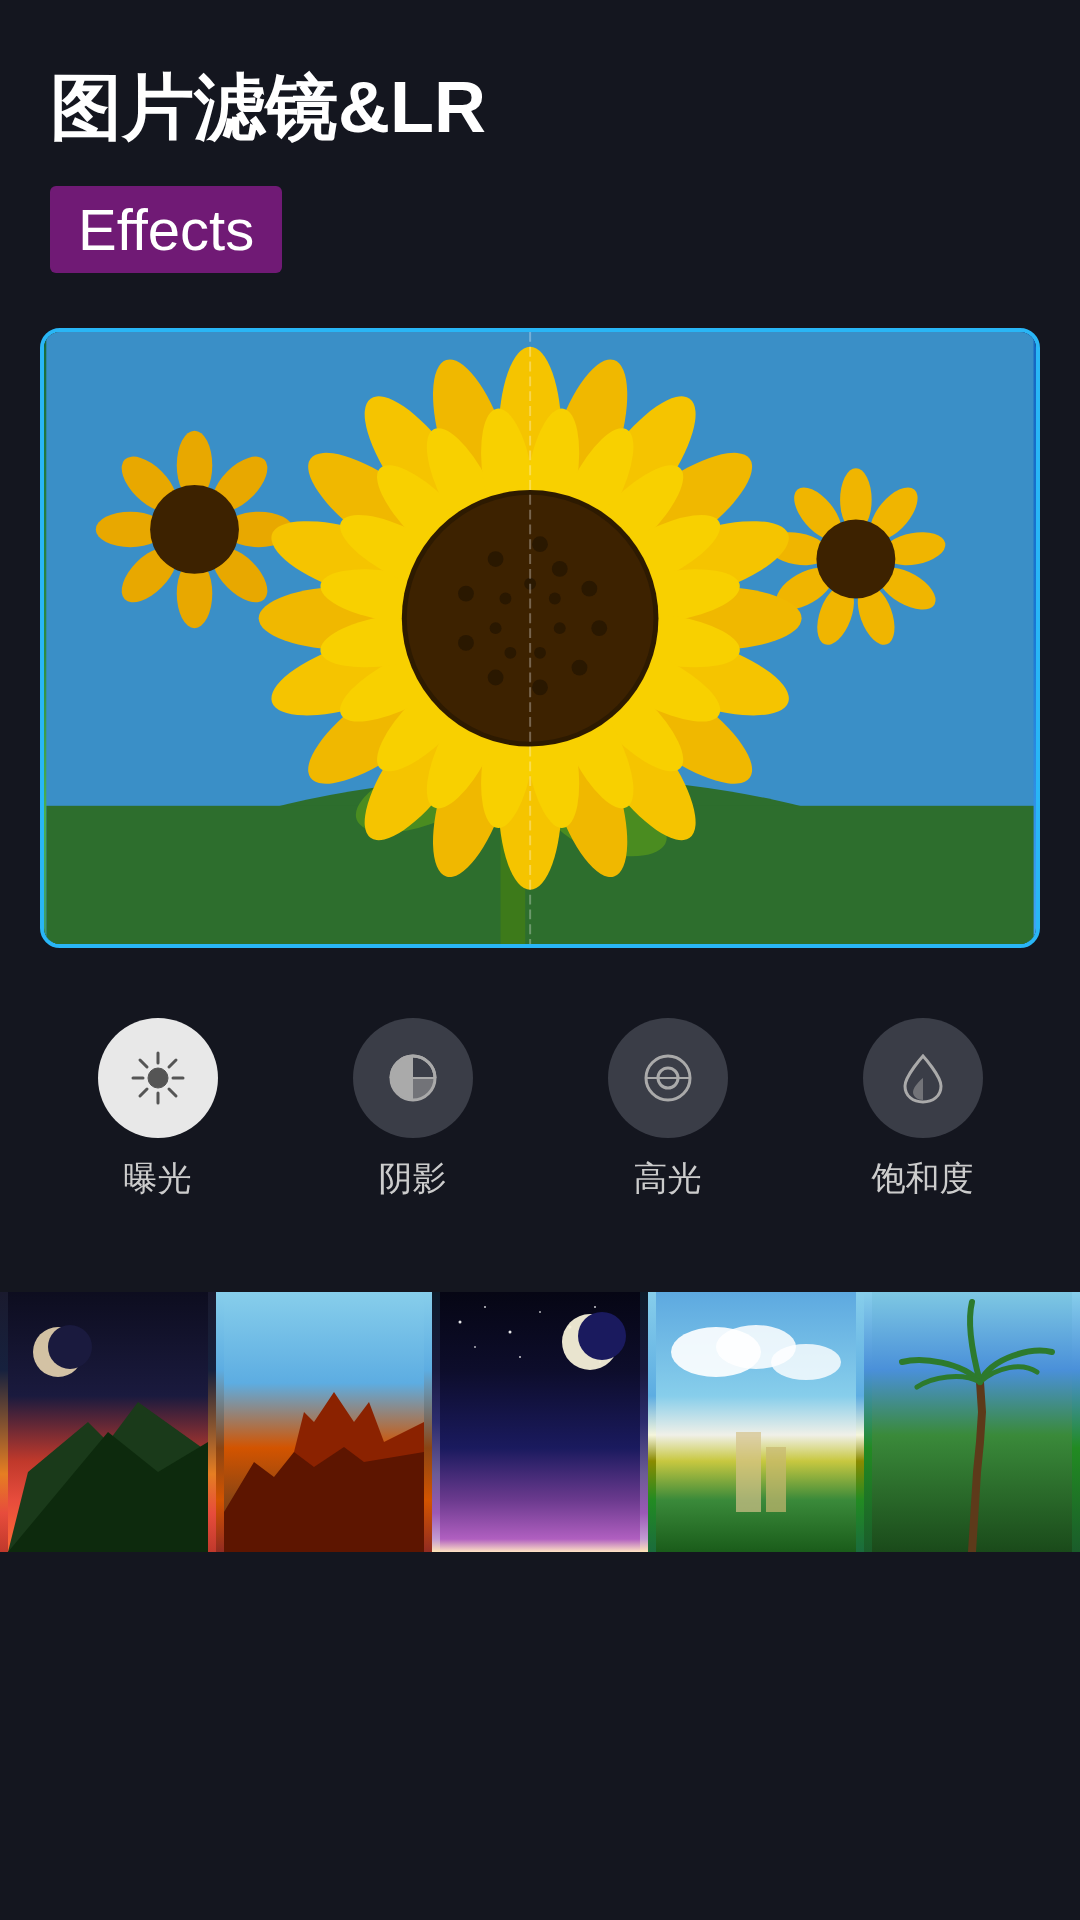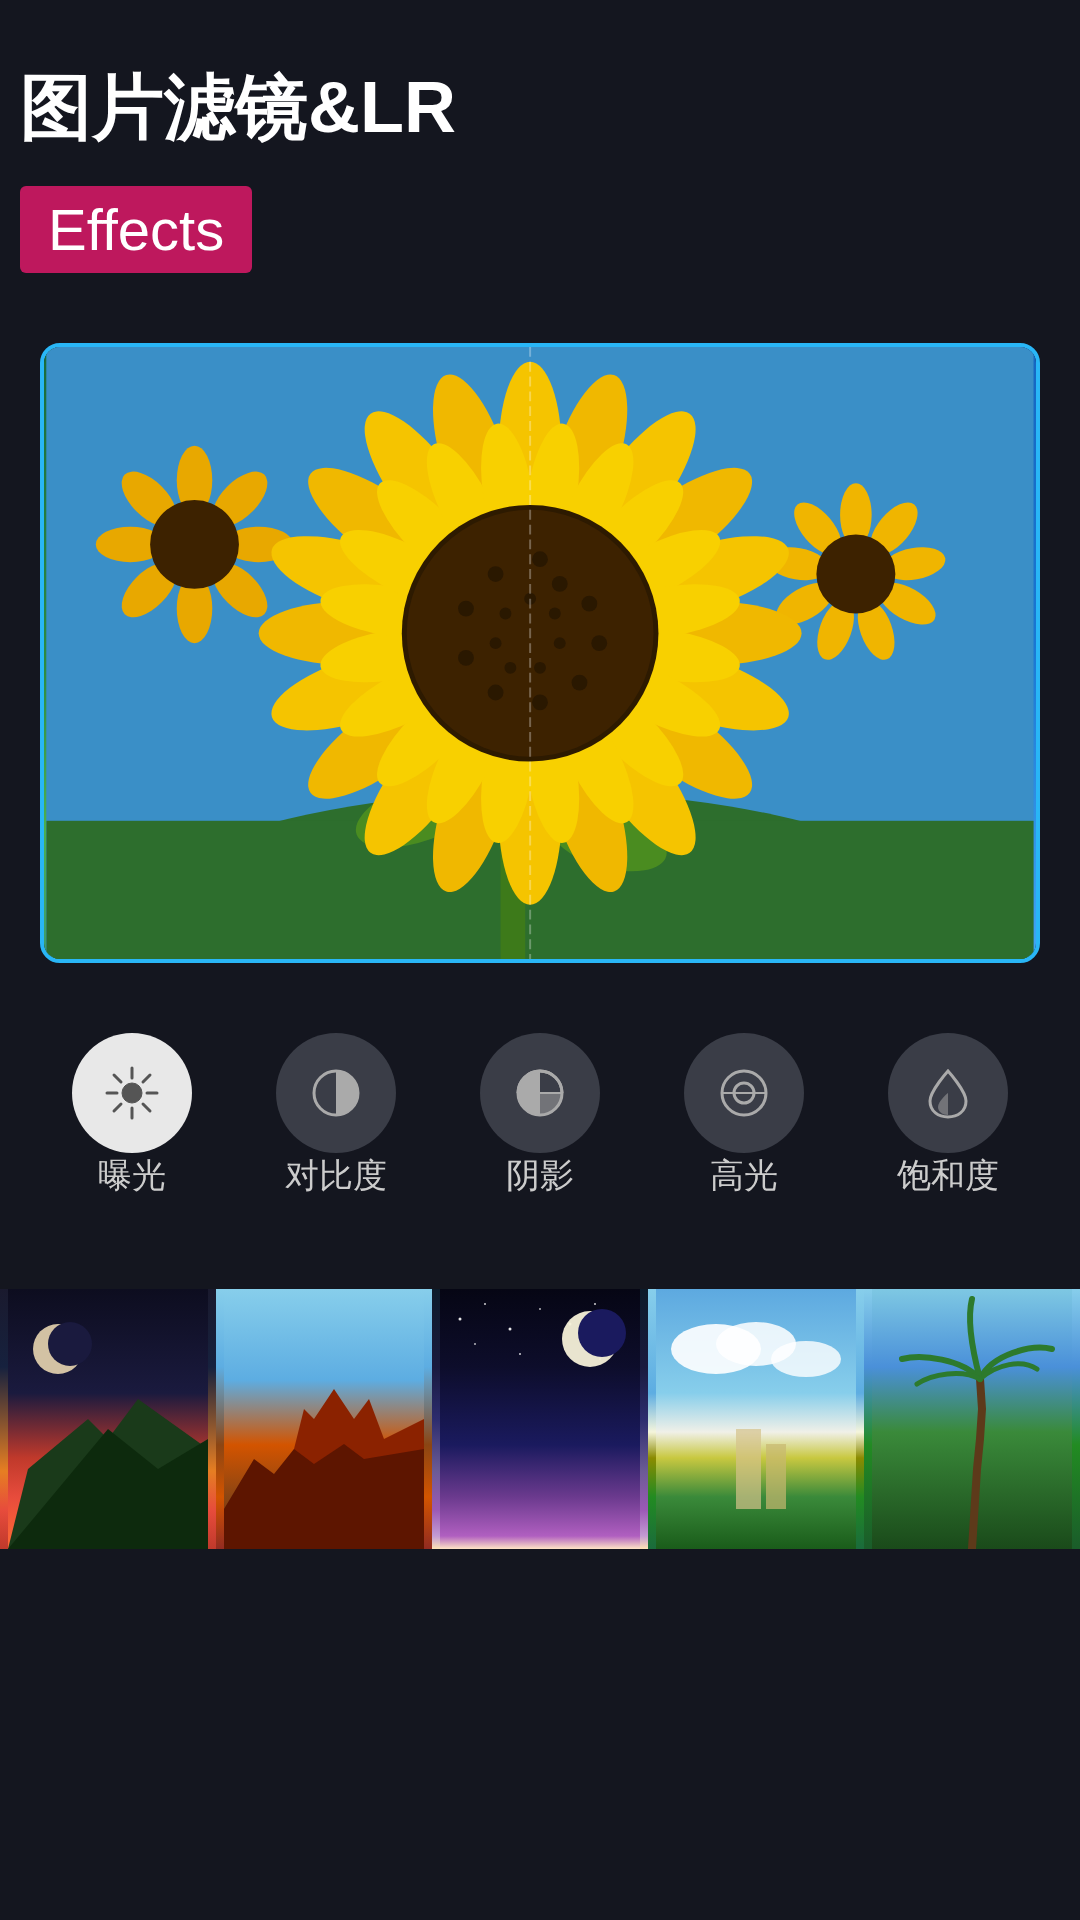--- a/index.html
+++ b/index.html
@@ -7,39 +7,39 @@
     body {
       width: 1080px;
       min-height: 1920px;
       background-color: #14161f;
       font-family: 'PingFang SC', 'Microsoft YaHei', sans-serif;
       color: #ffffff;
       overflow-x: hidden;
     }
 
     .header {
-      padding: 60px 50px 20px 20px;
+      padding: 60px 50px 20px 50px;
     }
 
     .app-title {
       font-size: 72px;
       font-weight: bold;
       color: #ffffff;
       margin-bottom: 30px;
     }
 
     .effects-badge {
       display: inline-block;
-      background-color: #be185d;
+      background-color: #701a75;
       color: #ffffff;
       font-size: 58px;
       font-weight: 500;
       padding: 10px 28px;
       border-radius: 6px;
-      margin-bottom: 30px;
+      margin-bottom: 15px;
     }
 
     .image-container {
       margin: 20px 40px;
       border: 4px solid #29b6f6;
       border-radius: 20px;
       overflow: hidden;
       height: 620px;
       position: relative;
     }
@@ -66,20 +66,21 @@
       display: flex;
       justify-content: space-around;
       align-items: center;
       margin-bottom: 20px;
     }
 
     .control-item {
       display: flex;
       flex-direction: column;
       align-items: center;
+      gap: 18px;
     }
 
     .control-circle {
       width: 120px;
       height: 120px;
       border-radius: 50%;
       background-color: #3a3d47;
       display: flex;
       align-items: center;
       justify-content: center;
@@ -283,29 +284,20 @@
           <line x1="45" y1="30" x2="55" y2="30" stroke="#555" stroke-width="3" stroke-linecap="round"></line>
           <line x1="12" y1="12" x2="19" y2="19" stroke="#555" stroke-width="3" stroke-linecap="round"></line>
           <line x1="41" y1="41" x2="48" y2="48" stroke="#555" stroke-width="3" stroke-linecap="round"></line>
           <line x1="48" y1="12" x2="41" y2="19" stroke="#555" stroke-width="3" stroke-linecap="round"></line>
           <line x1="19" y1="41" x2="12" y2="48" stroke="#555" stroke-width="3" stroke-linecap="round"></line>
         </svg>
       </div>
       <div class="control-label">曝光</div>
     </div>
 
-    <div class="control-item">
-      <div class="control-circle">
-        <svg viewBox="0 0 60 60" xmlns="http://www.w3.org/2000/svg">
-          <circle cx="30" cy="30" r="22" fill="none" stroke="#aaa" stroke-width="3"></circle>
-          <path d="M30 8 A22 22 0 0 1 30 52 Z" fill="#aaa"></path>
-        </svg>
-      </div>
-      <div class="control-label">对比度</div>
-    </div>
 
     <div class="control-item">
       <div class="control-circle">
         <svg viewBox="0 0 60 60" xmlns="http://www.w3.org/2000/svg">
           <circle cx="30" cy="30" r="22" fill="none" stroke="#aaa" stroke-width="3"></circle>
           <path d="M30 8 A22 22 0 0 0 30 52 Z" fill="#aaa"></path>
           <path d="M8 30 A22 22 0 0 1 52 30" fill="none" stroke="#aaa" stroke-width="3"></path>
           <line x1="8" y1="30" x2="52" y2="30" stroke="#aaa" stroke-width="2"></line>
           <path d="M8 30 A22 22 0 0 0 52 30" fill="#aaa" opacity="0.5"></path>
         </svg>

